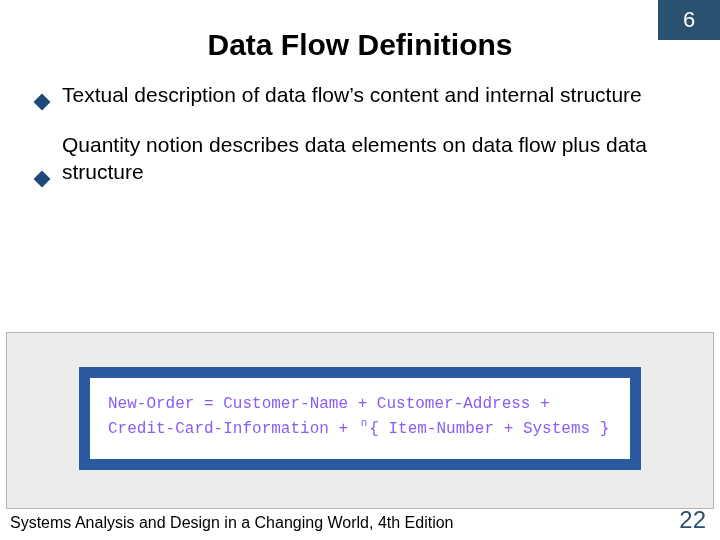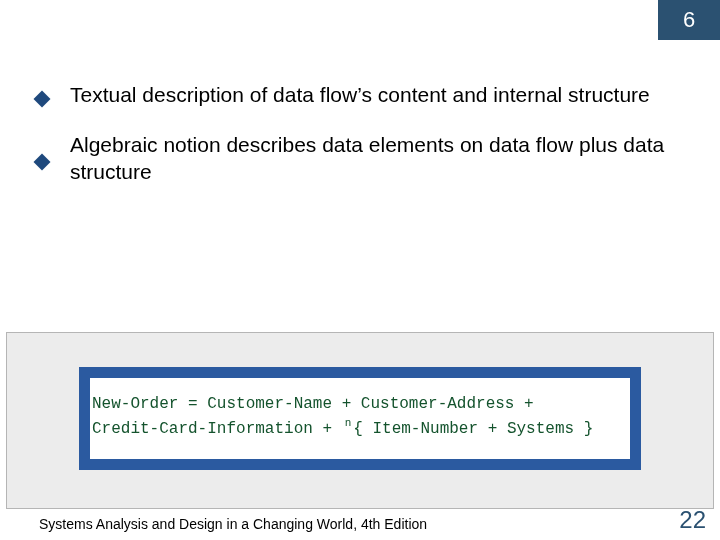--- a/index.html
+++ b/index.html
@@ -19,83 +19,83 @@
     top: 28px; left: 0; right: 0;
     text-align: center;
     font-size: 30px;
     font-weight: bold;
     font-family: Arial, Helvetica, sans-serif;
   }
   .bullets {
     position: absolute;
     top: 82px; left: 36px; right: 36px;
   }
-  .bullet { display: flex; align-items: center; margin-bottom: 24px; gap: 8px; }
+  .bullet { display: flex; align-items: flex-end; margin-bottom: 24px; }
   .diamond {
     width: 12px; height: 12px;
     background: #1f497d;
     transform: rotate(45deg);
     margin-top: 7px;
     margin-right: 14px;
     flex: 0 0 auto;
   }
   .btext { font-size: 21px; line-height: 1.25; }
   .codebox-wrap {
     position: absolute;
     left: 6px; right: 6px; top: 332px;
     background: #ececec;
     border: 1px solid #b5b5b5;
     padding: 34px 72px 38px 72px;
   }
   .codebox {
     background: #ffffff;
     border: 11px solid #2b5aa0;
-    padding: 14px 18px 18px 2px;
+    padding: 14px 18px 18px 18px;
     font-family: "Courier New", Courier, monospace;
     font-size: 16px;
-    color: #14532d;
+    color: #8b5cf6;
     line-height: 1.5;
     white-space: nowrap;
   }
   .star {
     display: inline-block;
     vertical-align: super;
     font-size: 11px;
     position: relative;
     top: -1px;
     margin: 0 2px 0 3px;
   }
   .footer-left {
     position: absolute;
     left: 10px; bottom: 8px;
-    font-size: 14px;
-    margin-left: 29px;
+    font-size: 16px;
   }
   .slidenum {
     position: absolute;
     right: 14px; bottom: 6px;
     color: #2b5171;
     font-size: 24px;
     text-align: center;
   }
 </style>
 </head>
 <body>
 
 <div class="slide">
   <div class="pagebadge">6</div>
+  <div class="title">Data Flow Definitions</div>
 
   <div class="bullets">
     <div class="bullet">
       <div class="diamond"></div>
       <div class="btext">Textual description of data flow’s content and internal structure</div>
     </div>
     <div class="bullet">
       <div class="diamond"></div>
-      <div class="btext">Algebraic notion describes data elements on data flow plus data structure</div>
+      <div class="btext">Quantity notion describes data elements on data flow plus data structure</div>
     </div>
   </div>
 
   <div class="codebox-wrap">
     <div class="codebox">
       <div>New-Order = Customer-Name + Customer-Address +</div>
       <div>
         <span>Credit-Card-Information + </span><span class="star">n</span><span>{ Item-Number + Systems }</span>
       </div>
     </div>

